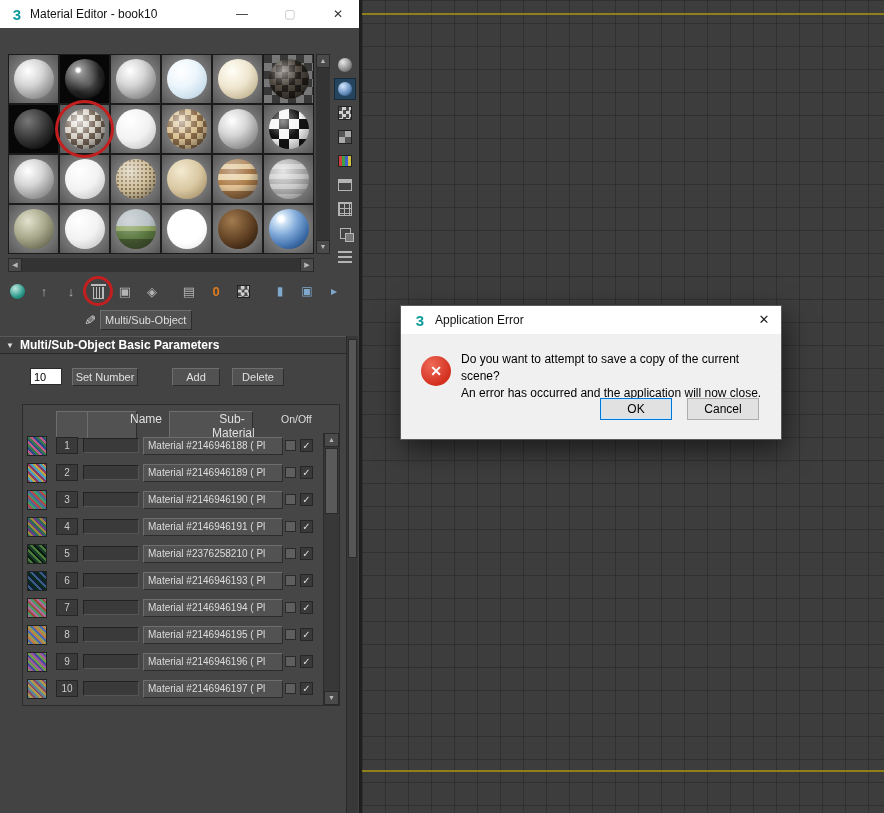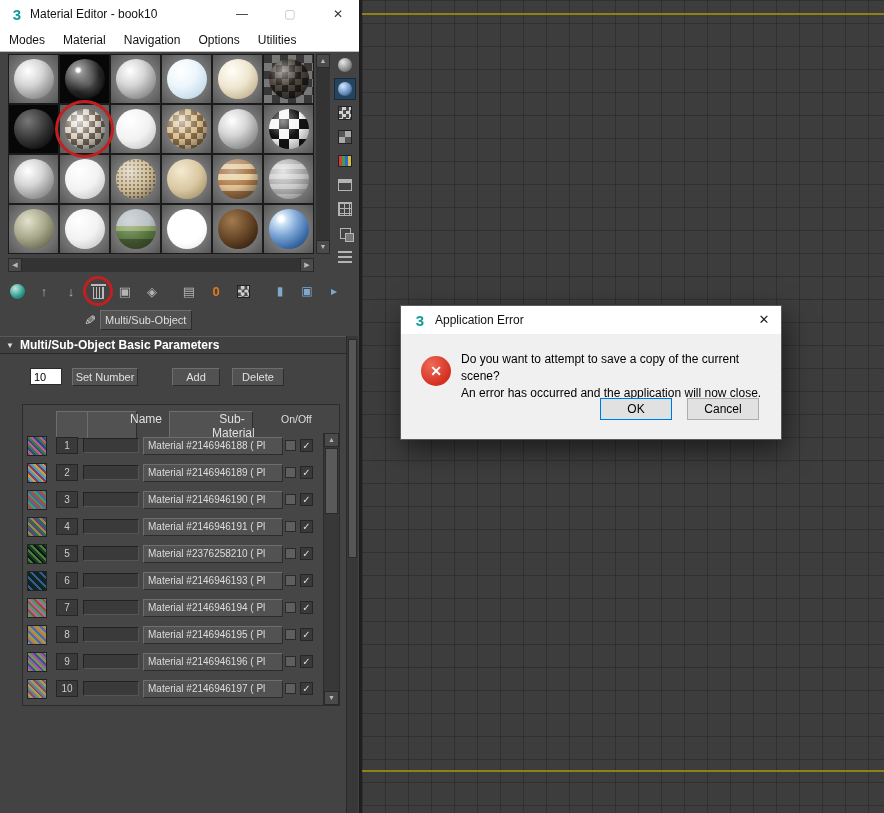--- a/index.html
+++ b/index.html
@@ -151,27 +151,20 @@
   <div class="med">
     <div class="titlebar">
       <span class="logo">3</span>
       <span class="title">Material Editor - book10</span>
       <span class="winbtns">
         <span class="winbtn">—</span>
         <span class="winbtn max">▢</span>
         <span class="winbtn">✕</span>
       </span>
     </div>
-    <div class="menubar">
-        <span class="menu-item">Modes</span>
-        <span class="menu-item">Material</span>
-        <span class="menu-item">Navigation</span>
-        <span class="menu-item">Options</span>
-        <span class="menu-item">Utilities</span>
-      </div>
 
     <div class="sample-grid">
         <div class="slot bg-gray">
           <div class="ball b-silver"></div>
         </div>
         <div class="slot bg-black">
           <div class="ball b-blackglossy"></div>
         </div>
         <div class="slot bg-gray">
           <div class="ball b-silver"></div>

